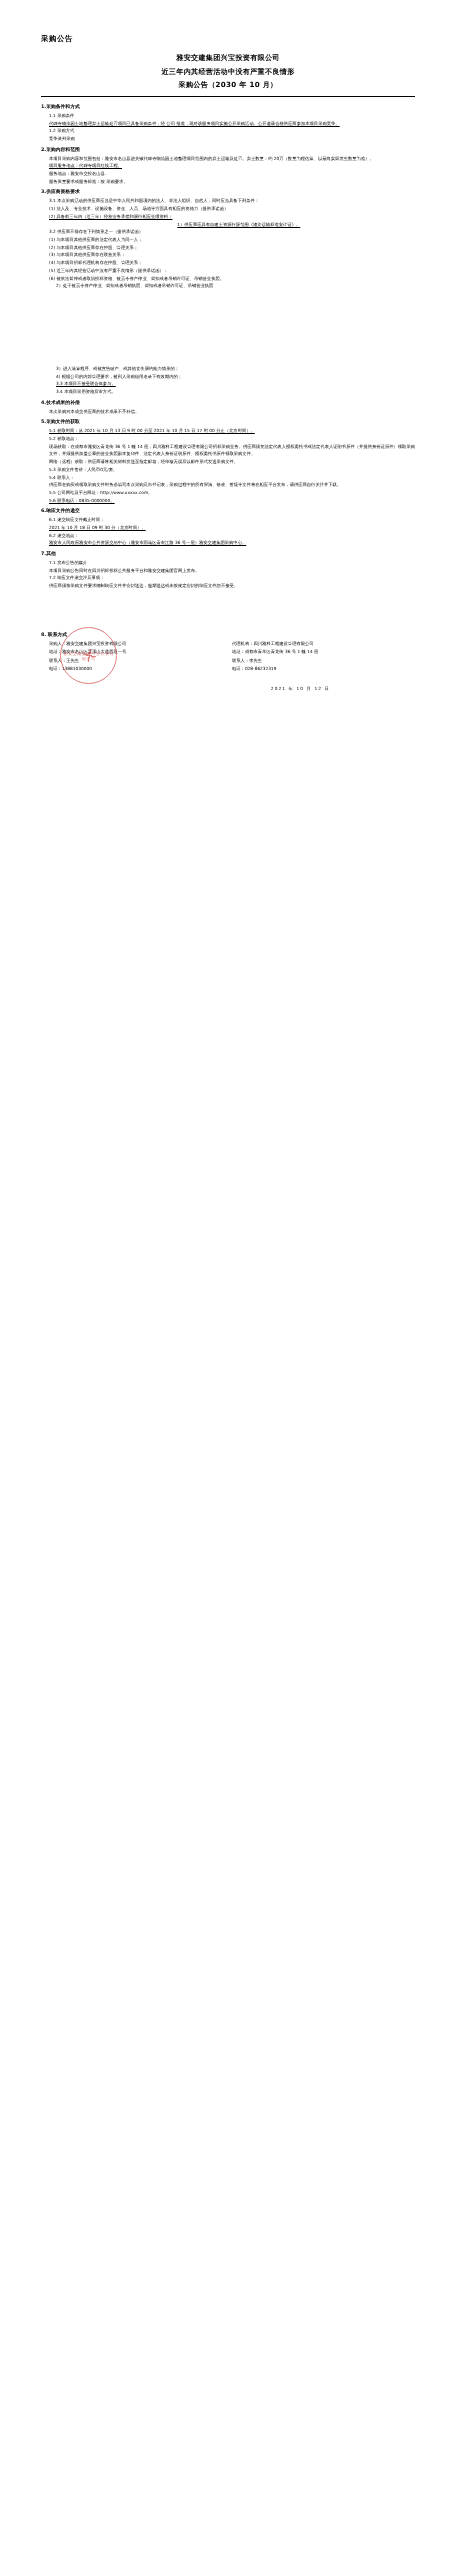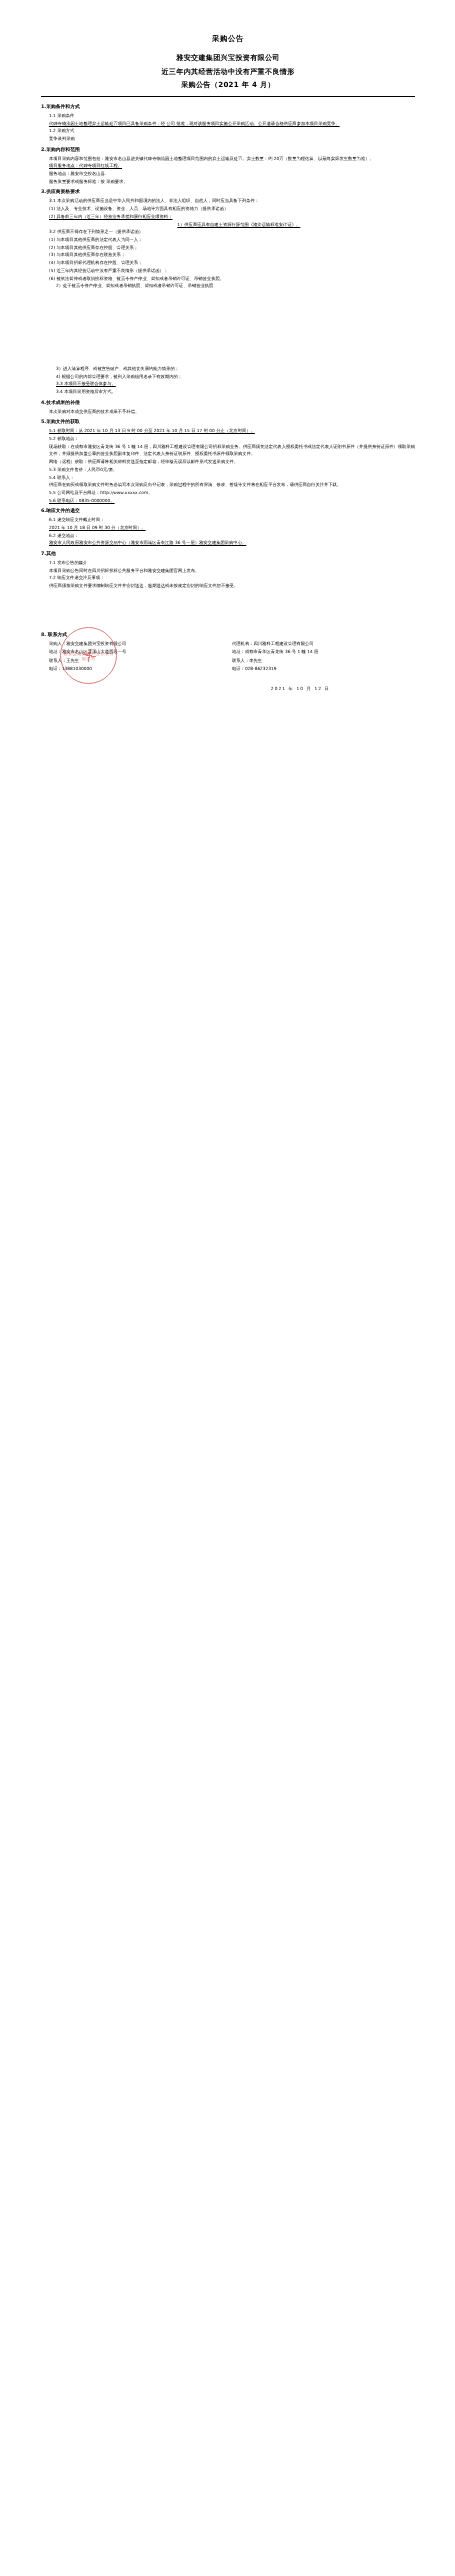--- a/index.html
+++ b/index.html
@@ -13,21 +13,21 @@
   }
   .page {
     width: 456px;
     min-height: 2576px;
     position: relative;
     background: #ffffff;
     box-sizing: border-box;
     padding: 34px 41px 0 41px;
   }
   .doc-top-title {
-    text-align: center;
+    text-align: left;
     font-weight: bold;
     font-size: 7.4px;
     letter-spacing: 0.6px;
     margin-bottom: 8px;
   }
   .doc-title-block {
     text-align: center;
     font-weight: bold;
     font-size: 7.1px;
     line-height: 12.5px;
@@ -125,21 +125,21 @@
 </head>
 <body>
 
 <div class="page">
 
   <div class="doc-top-title">采购公告</div>
 
   <div class="doc-title-block">
     <div>雅安交建集团兴宝投资有限公司</div>
     <div>近三年内其经营活动中没有严重不良情形</div>
-    <div>采购公告（2021 年 4 月）</div>
+    <div>采购公告（2030 年 10 月）</div>
   </div>
 
   <hr class="rule">
 
   <div class="section">
     <div class="sec-head">1.采购条件和方式</div>
     <div class="line indent1">1.1 采购条件</div>
     <div class="line indent1 u">代碑寺物流园土地整理弃土运输处置项目已具备采购条件，经 公司 批准，现对该服务项目实施公开采购活动。公开邀请合格供应商参加本项目采购竞争。</div>
     <div class="line indent1">1.2 采购方式</div>
     <div class="line indent1">竞争谈判采购</div>

